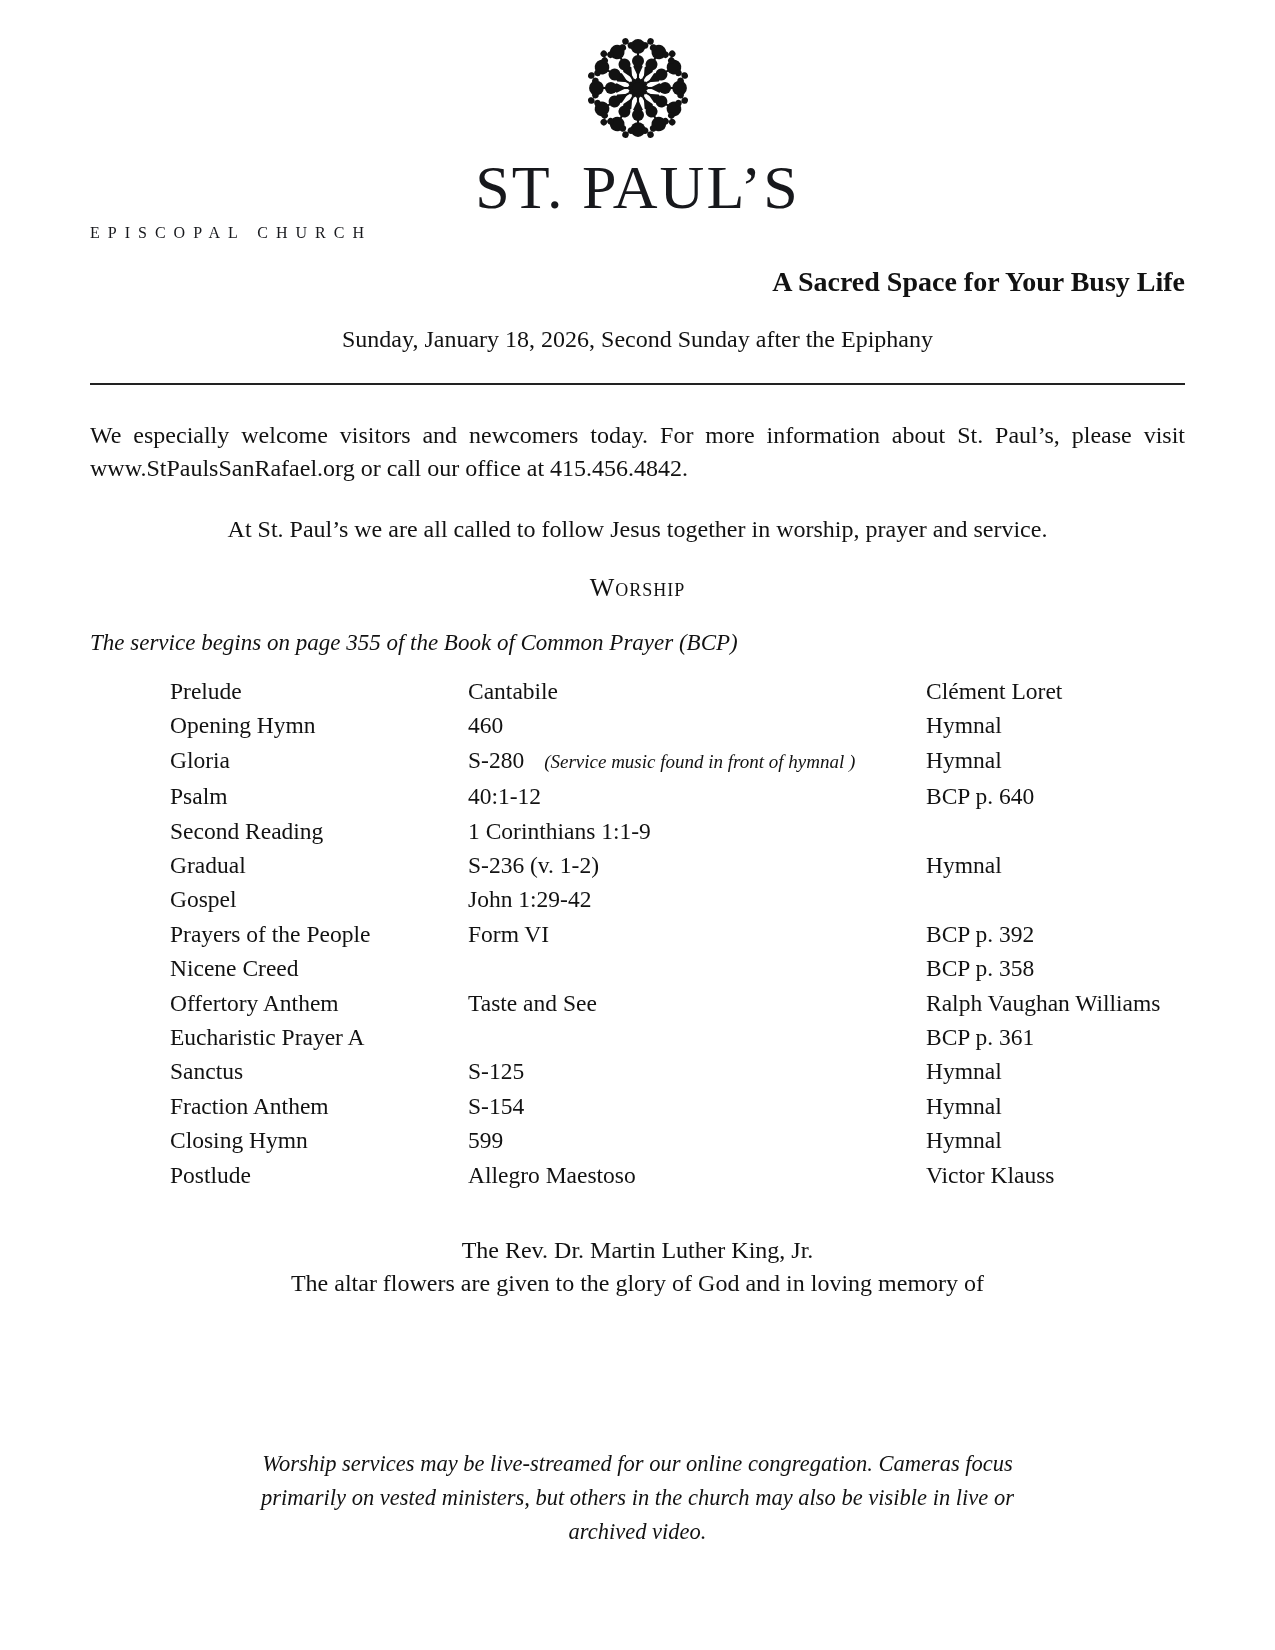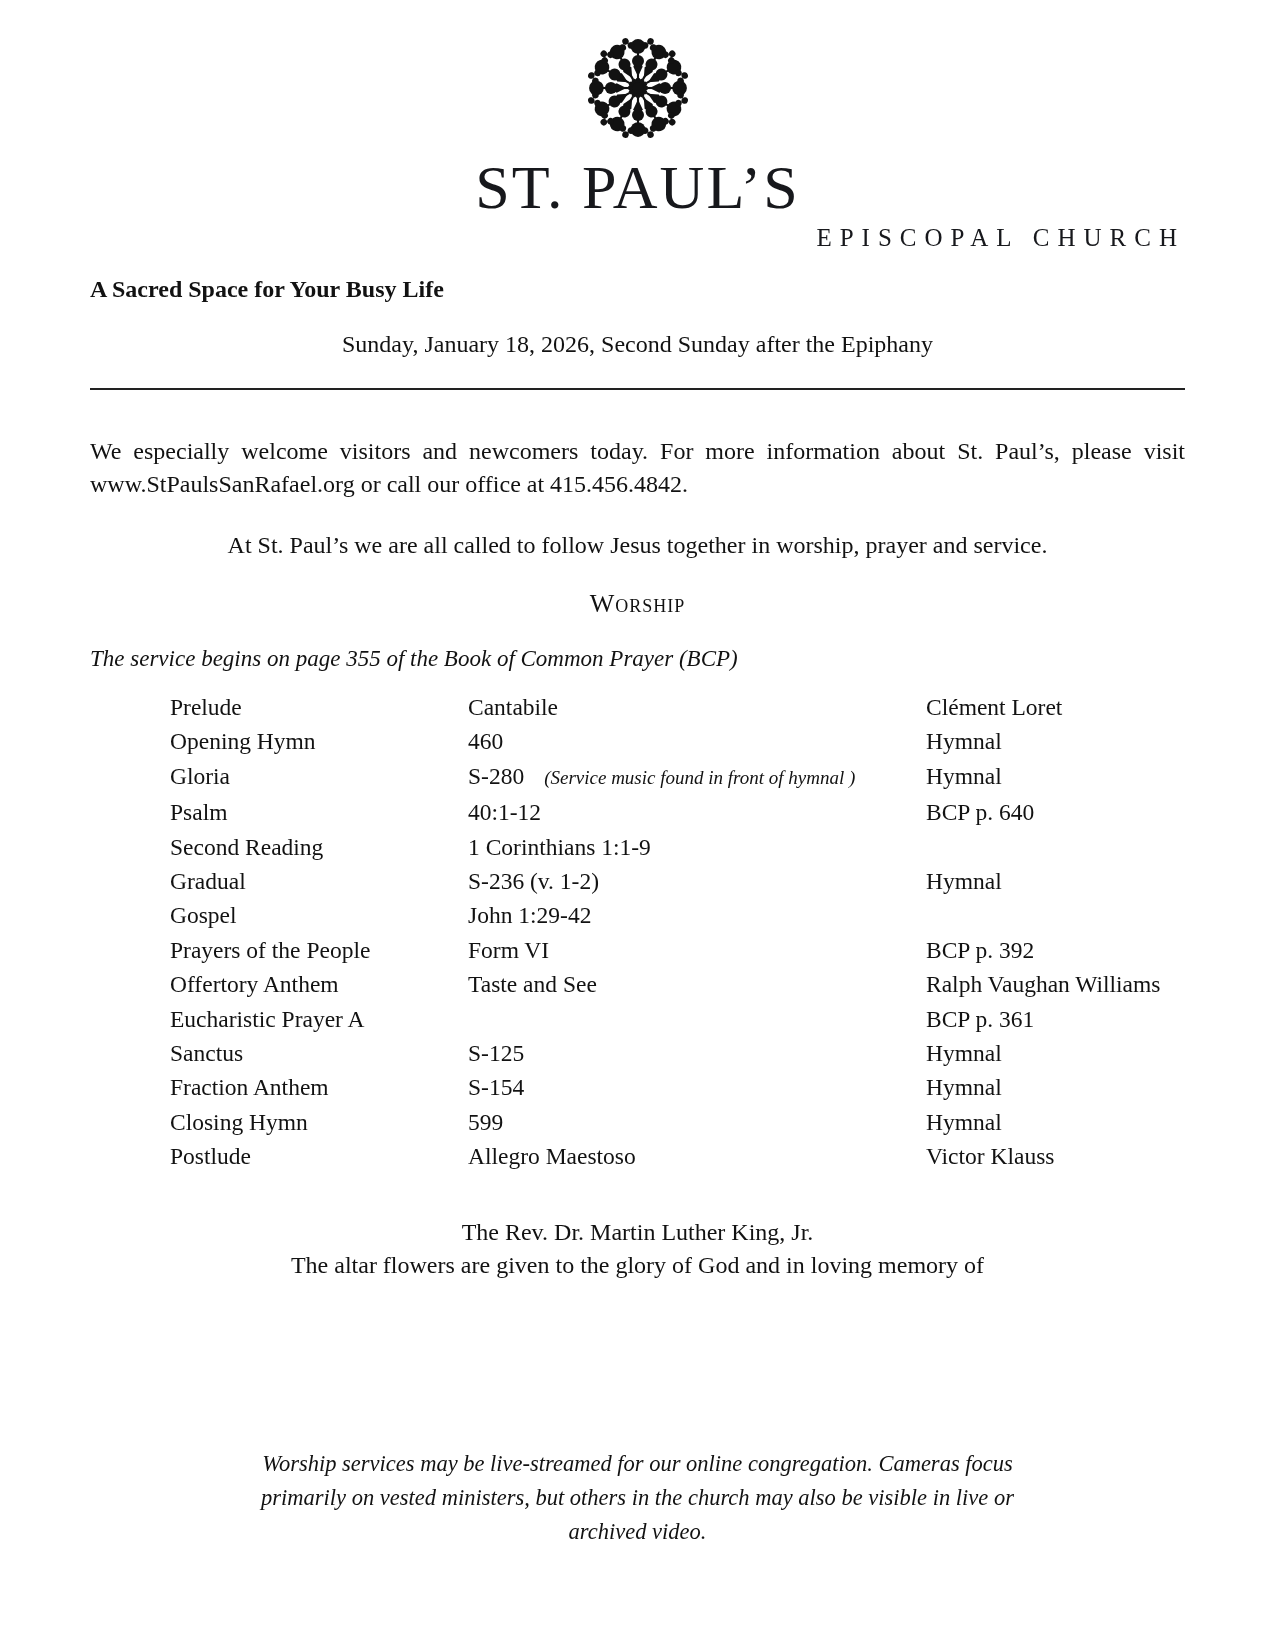--- a/index.html
+++ b/index.html
@@ -25,47 +25,47 @@
   }
   .church-name {
     text-align: center;
     font-size: 62px;
     letter-spacing: 2px;
     line-height: 1.0;
     margin-top: 10px;
     color: #17181c;
   }
   .church-sub {
-    text-align: right;
-    font-size: 25px;
+    text-align: left;
+    font-size: 16px;
     letter-spacing: 8px;
     margin-top: 6px;
     color: #17181c;
   }
   .tagline {
-    text-align: left;
-    font-size: 24px;
+    text-align: right;
+    font-size: 28px;
     font-weight: bold;
     margin-top: 24px;
   }
   .dateline {
     text-align: center;
     font-size: 24px;
     margin-top: 28px;
   }
   .rule {
     border: none;
     border-top: 2px solid #222;
     margin: 30px 0 0 0;
   }
   .welcome {
     font-size: 24px;
     line-height: 33px;
     text-align: justify;
-    margin: 45px 0 0 0;
+    margin: 34px 0 0 0;
   }
   .mission {
     text-align: center;
     font-size: 24px;
     margin: 31px 0 0 0;
   }
   .worship-heading {
     text-align: center;
     font-variant: small-caps;
     font-size: 26px;
@@ -236,20 +236,25 @@
       <td class="c-item">Gospel</td>
       <td class="c-detail"><span>John 1:29-42</span></td>
       <td class="c-source"></td>
     </tr>
         <tr>
       <td class="c-item">Prayers of the People</td>
       <td class="c-detail"><span>Form VI</span></td>
       <td class="c-source">BCP p. 392</td>
     </tr>
         <tr>
+      <td class="c-item">Nicene Creed</td>
+      <td class="c-detail"><span></span></td>
+      <td class="c-source">BCP p. 358</td>
+    </tr>
+        <tr>
       <td class="c-item">Offertory Anthem</td>
       <td class="c-detail"><span>Taste and See</span></td>
       <td class="c-source">Ralph Vaughan Williams</td>
     </tr>
         <tr>
       <td class="c-item">Eucharistic Prayer A</td>
       <td class="c-detail"><span></span></td>
       <td class="c-source">BCP p. 361</td>
     </tr>
         <tr>

